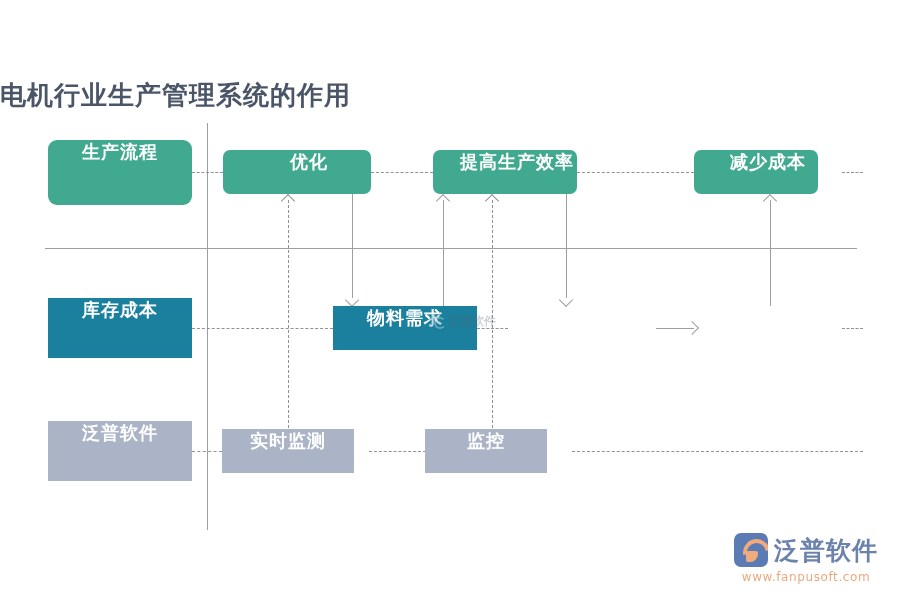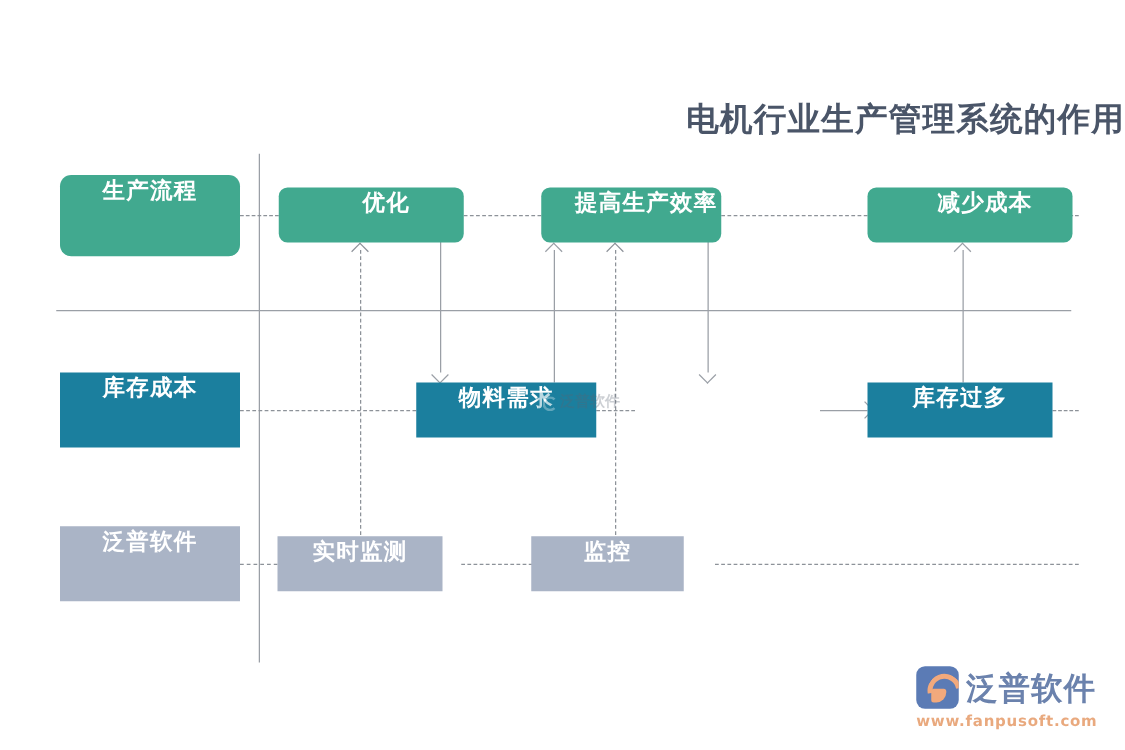--- a/index.html
+++ b/index.html
@@ -19,21 +19,21 @@
     height: 600px;
     background: #ffffff;
   }
 
   
   .title {
     position: absolute;
     left: 0;
     top: 78px;
     width: 900px;
-    text-align: right;
+    text-align: left;
     font-size: 26px;
     font-weight: 700;
     color: #4a5568;
     letter-spacing: 1px;
     font-family: "DejaVu Sans", "Liberation Sans", sans-serif;
   }
 
   
   .v-axis {
     position: absolute;
@@ -204,23 +204,24 @@
   .brand-name {
     font-size: 25px;
     font-weight: 700;
     color: #6b82ad;
     letter-spacing: 1px;
     line-height: 1;
   }
   .brand-url {
     margin-top: 3px;
     font-size: 12px;
-    font-weight: 700;
+    font-weight: 400;
     color: #e9a97e;
     letter-spacing: 0.6px;
+    text-align: center;
   }
 </style>
 </head>
 <body>
 
 <div id="canvas">
 
   <div class="title">电机行业生产管理系统的作用</div>
 
   <div class="v-axis"></div>
@@ -265,36 +266,33 @@
   </div>
 
   <div class="box green r6" style="left:223px; top:150px; width:148px; height:44px;">
     <span>优化</span>
   </div>
 
   <div class="box green r6" style="left:433px; top:150px; width:144px; height:44px;">
     <span>提高生产效率</span>
   </div>
 
-  <div class="box green r6" style="left:694px; top:150px; width:164px; height:44px;">
+  <div class="box green r6" style="left:694px; top:150px; width:124px; height:44px;">
     <span>减少成本</span>
   </div>
 
   <div class="box teal" style="left:48px; top:298px; width:144px; height:60px;">
     <span>库存成本</span>
   </div>
 
   <div class="box teal" style="left:333px; top:306px; width:144px; height:44px;">
     <span>物料需求</span>
   </div>
 
 
-  <div class="box teal" style="left:694px; top:306px; width:148px; height:44px;">
-    <span>库存过多</span>
-  </div>
 
   <div class="box gray" style="left:48px; top:421px; width:144px; height:60px;">
     <span>泛普软件</span>
   </div>
 
   <div class="box gray" style="left:222px; top:429px; width:132px; height:44px;">
     <span>实时监测</span>
   </div>
 
   <div class="box gray" style="left:425px; top:429px; width:122px; height:44px;">

